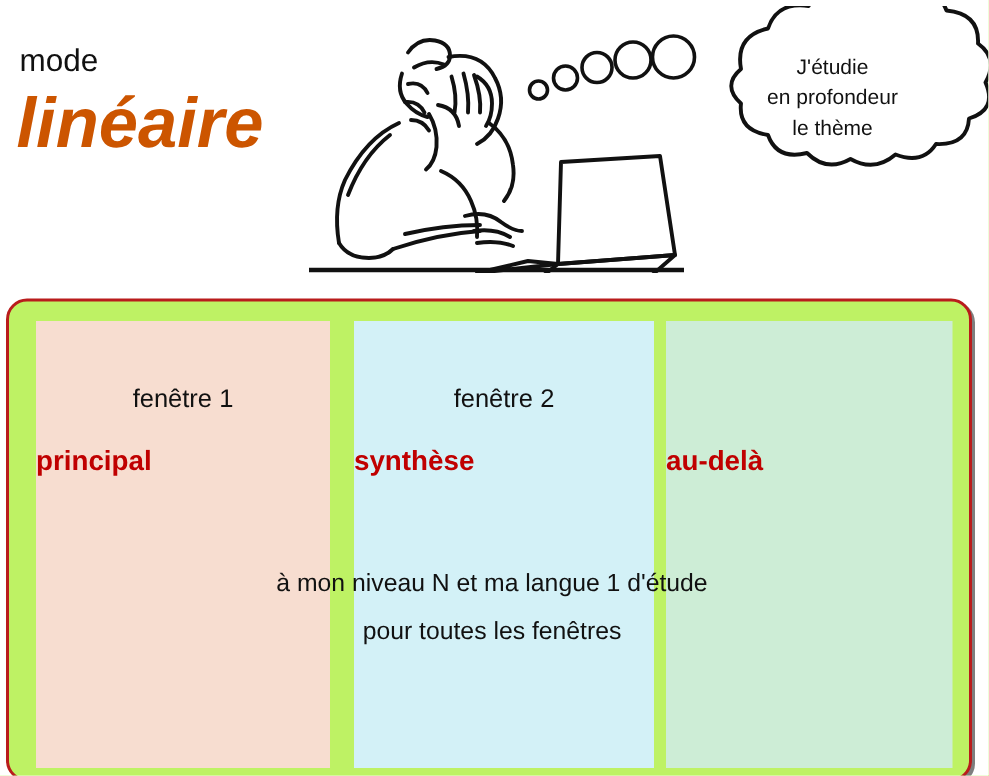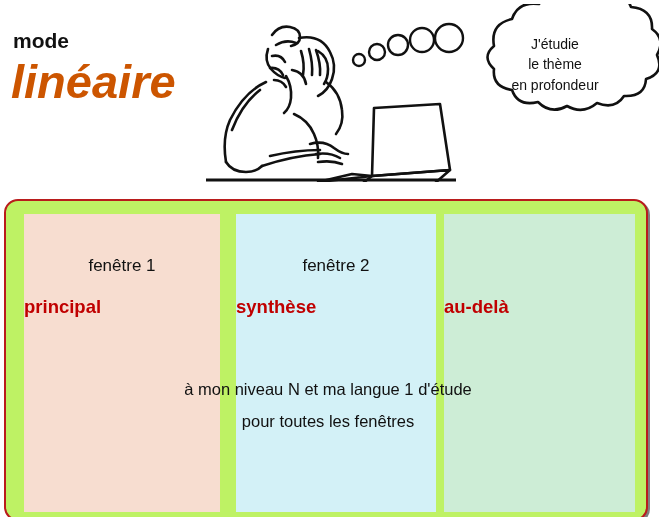--- a/index.html
+++ b/index.html
@@ -23,21 +23,20 @@
     width: 659px;
     height: 182px;
   }
   #mode-label {
     position: absolute;
     left: 13px;
     top: 29px;
     font-size: 21px;
     color: #111111;
     letter-spacing: 0px;
-    font-weight: bold;
   }
   #mode-title {
     position: absolute;
     left: 11px;
     top: 58px;
     font-size: 47px;
     font-weight: bold;
     color: #cc5500;
     letter-spacing: 0px;
     line-height: 1;
@@ -210,22 +209,22 @@
                q-14 12 -30 3
                q-16 9 -29 -4
                q-20 5 -26 -12
                q-20 -3 -18 -21
                q-13 -12 0 -23 z"></path>
     </svg>
   </div>
 
   <div id="bubble-text">
     <span>J'étudie</span>
+    <span>en profondeur</span>
     <span>le thème</span>
-    <span>en profondeur</span>
   </div>
 </div>
 
 <div id="panel">
 
   <div class="column" id="column-1">
     <div class="col-title">fenêtre 1</div>
     <div class="col-keyword">principal</div>
   </div>
 

